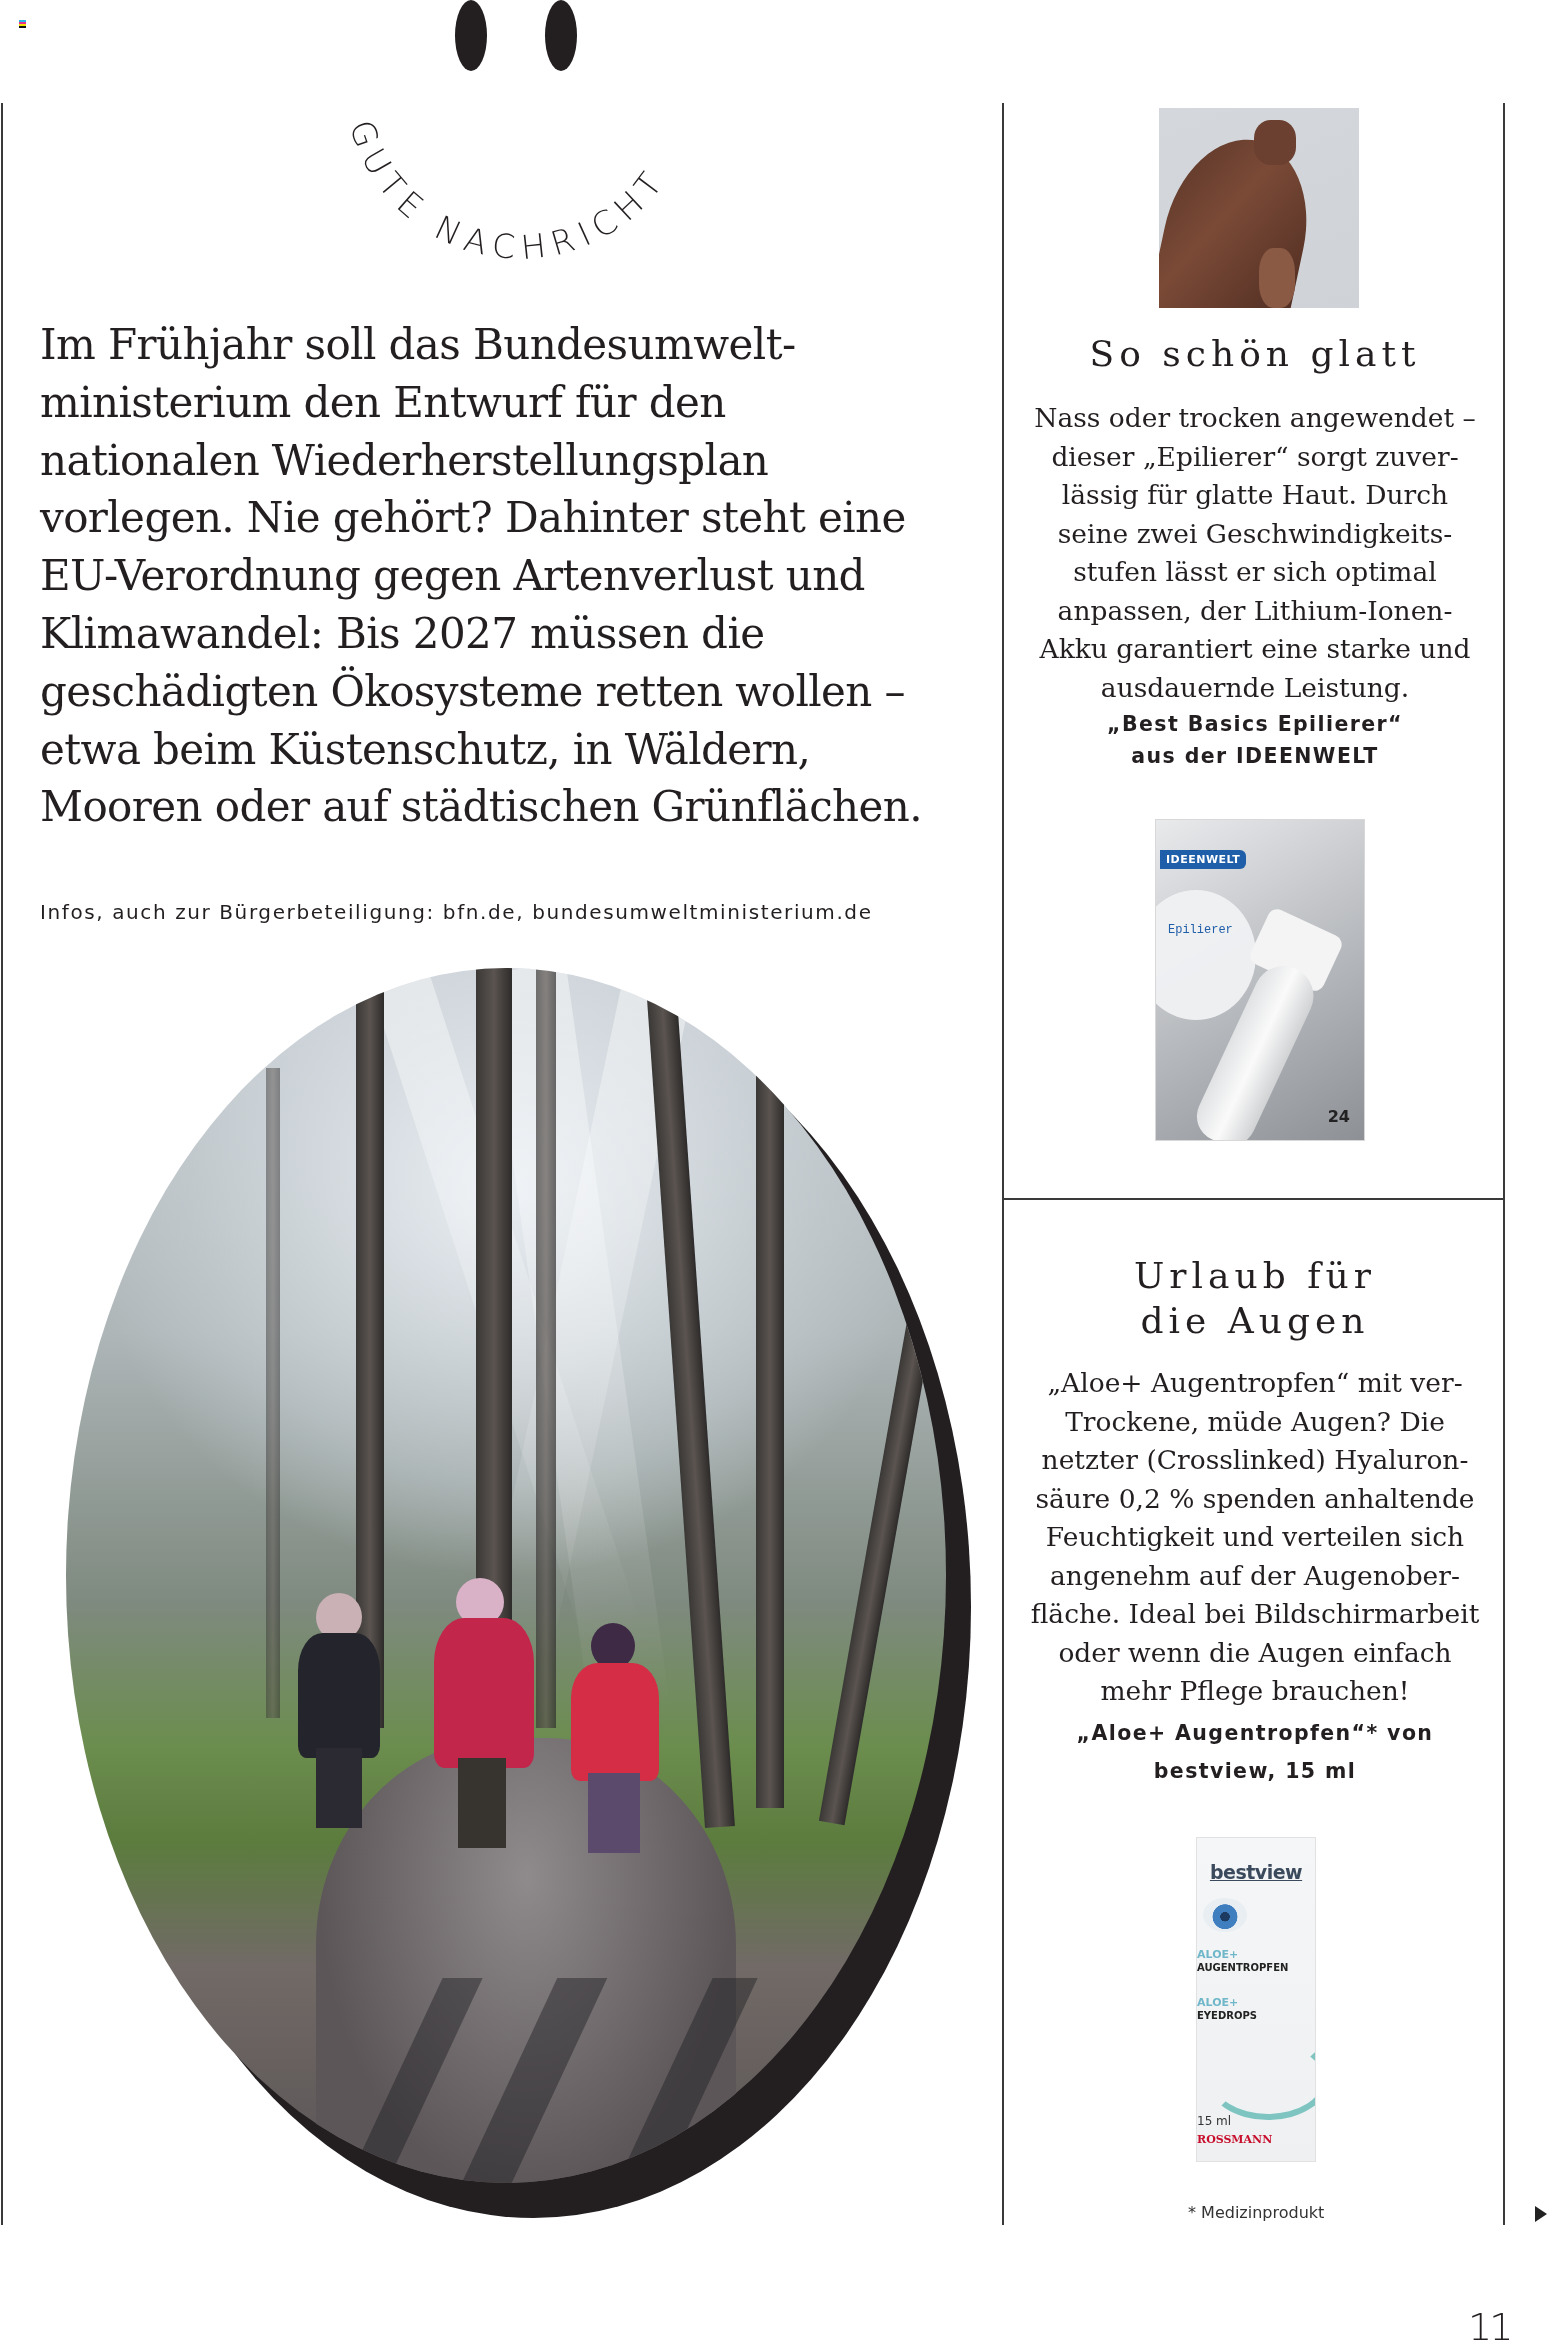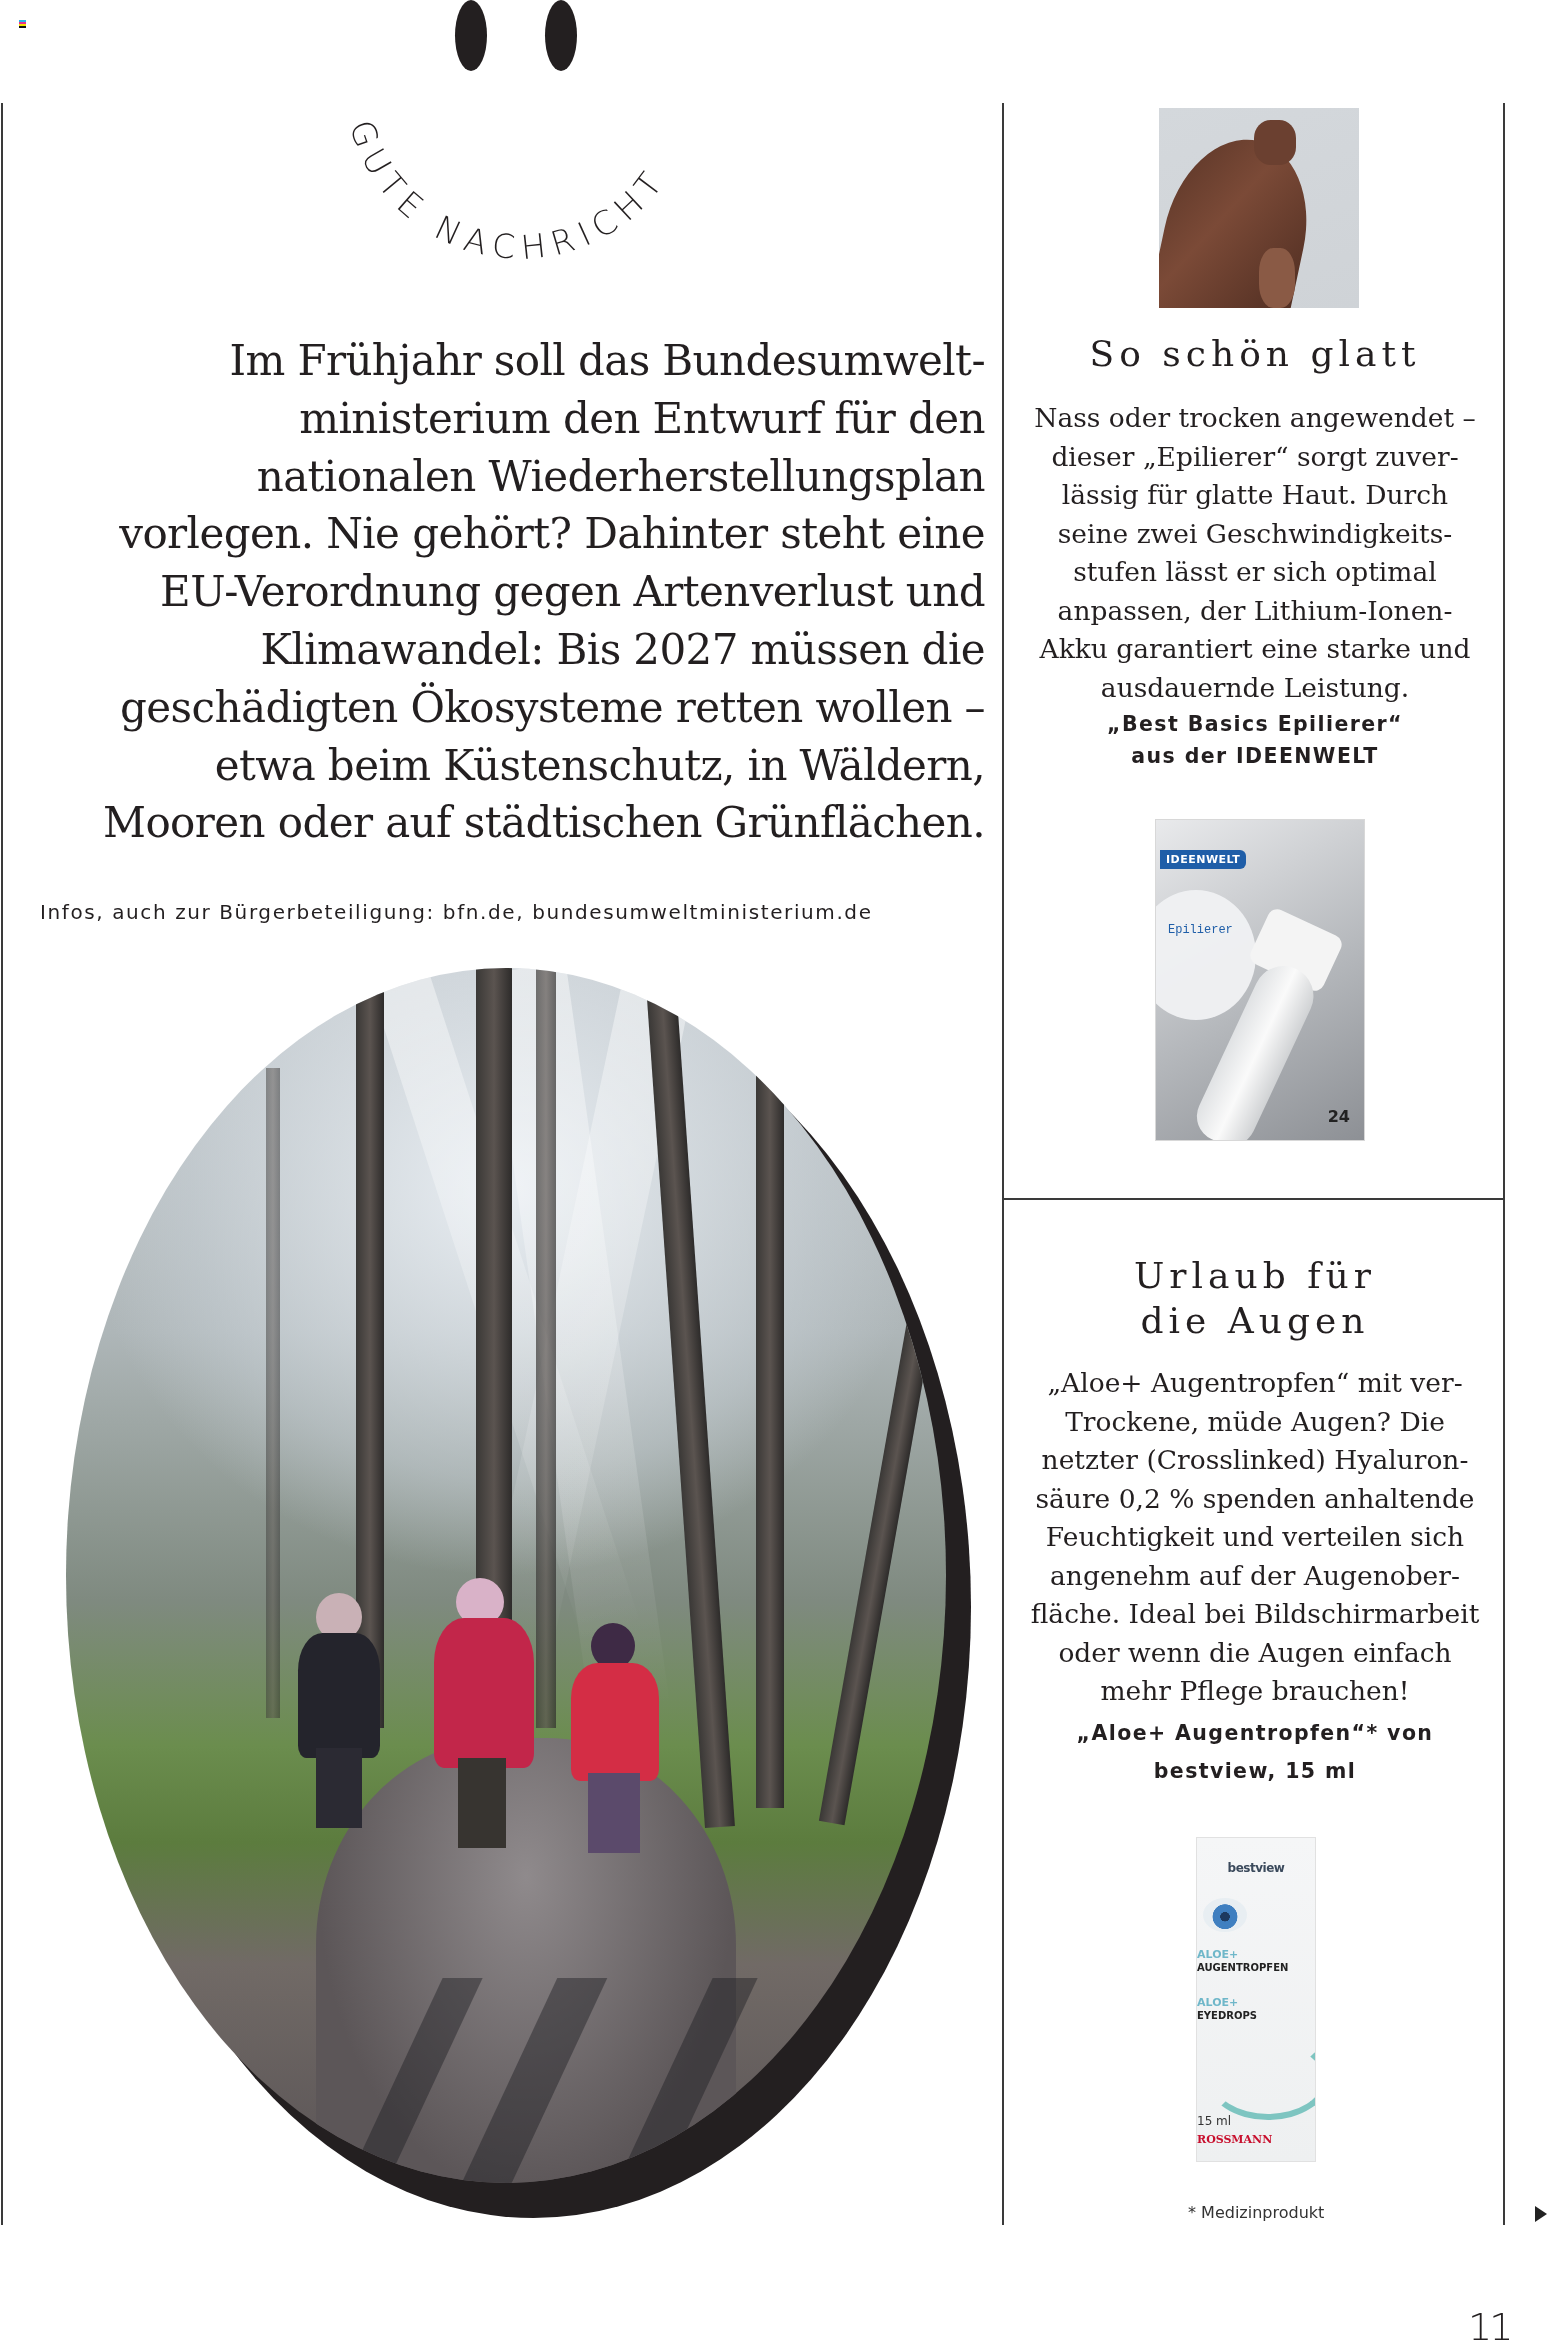--- a/index.html
+++ b/index.html
@@ -11,21 +11,21 @@
   .cmyk { left: 19px; top: 20px; width: 7px; height: 9px; }
   .cmyk span { display: block; height: 2px; }
   .eye { top: 0; width: 32px; height: 71px; background: #231f20; border-radius: 50%; }
 
   .vline { width: 2px; background: #3a3a3a; }
   .hline { height: 2px; background: #3a3a3a; }
 
   .arc-text { left: 330px; top: 115px; width: 380px; height: 170px; }
   .arc-text svg text { font-family: "DejaVu Sans", sans-serif; font-size: 33px; letter-spacing: 8px; fill: #231f20; font-weight: 300; }
 
-  .lead { left: 40px; top: 316px; width: 945px; text-align: right; font-size: 42px; line-height: 57.8px; letter-spacing: -0.6px; margin-top: 16px; }
+  .lead { left: 40px; top: 316px; width: 945px; text-align: left; font-size: 42px; line-height: 57.8px; letter-spacing: -0.6px; }
   .info { left: 40px; top: 900px; width: 945px; font-size: 20px; letter-spacing: 1.6px; }
 
   .oval-wrap { left: 66px; top: 968px; width: 905px; height: 1250px; }
   .oval-shadow { position: absolute; left: 30px; top: 28px; width: 875px; height: 1222px; border-radius: 50%; background: #231f20; }
   .oval-photo { position: absolute; left: 0; top: 0; width: 880px; height: 1215px; border-radius: 50%; overflow: hidden;
     background:
       radial-gradient(ellipse 60% 40% at 50% 18%, rgba(235,240,245,0.95), rgba(200,208,214,0.5) 60%, transparent 80%),
       linear-gradient(180deg, #c9ced2 0%, #aeb6b8 30%, #7f8a80 52%, #6b8d4e 64%, #5c7c3e 72%, #716a66 82%, #5a5456 100%);
   }
   .tree { position: absolute; background: linear-gradient(90deg, #3a3836, #5b5450, #2d2b2a); }
@@ -47,21 +47,21 @@
 
   .epil-box { left: 1155px; top: 819px; width: 208px; height: 320px; background: linear-gradient(150deg, #e9eaec, #b5b8bc 55%, #8d9095); border: 1px solid #d8d8d8; overflow: hidden; }
   .epil-brand { position: absolute; left: 4px; top: 30px; background: #1f5ea8; color: #fff; font-size: 11px; padding: 3px 6px; border-radius: 0 6px 6px 0; font-family: "DejaVu Sans", sans-serif; font-weight: bold; letter-spacing: 0.5px; }
   .epil-circle { position: absolute; left: -20px; top: 70px; width: 120px; height: 130px; border-radius: 50%; background: rgba(240,241,243,0.95); }
   .epil-name { position: absolute; left: 12px; top: 103px; color: #1f5ea8; font-size: 12px; font-family: Liberation Mono, monospace; }
   .epil-device { position: absolute; left: 70px; top: 140px; width: 60px; height: 190px; background: linear-gradient(90deg, #e0e2e4, #fafafa, #d0d2d4); border-radius: 30px 30px 25px 25px; transform: rotate(25deg); }
   .epil-head { position: absolute; left: 100px; top: 100px; width: 80px; height: 60px; background: #f4f4f4; border-radius: 10px; transform: rotate(25deg); }
   .epil-badge { position: absolute; right: 14px; bottom: 14px; font-size: 16px; font-weight: bold; color: #222; font-family: "DejaVu Sans", sans-serif; }
 
   .drops-box { left: 1196px; top: 1837px; width: 118px; height: 323px; background: linear-gradient(180deg, #f5f6f7, #eef0f1); border: 1px solid #e1e1e1; overflow: hidden; }
-  .drops-brand { position: absolute; left: 0; top: 23px; width: 100%; text-align: center; font-family: "DejaVu Sans", sans-serif; font-size: 12px; color: #3b4a5c; font-weight: bold; letter-spacing: -0.5px; }
+  .drops-brand { position: absolute; left: 0; top: 23px; width: 100%; text-align: center; font-family: "DejaVu Sans", sans-serif; font-size: 19px; color: #3b4a5c; font-weight: bold; letter-spacing: -0.5px; text-decoration: underline; }
   .drops-eye { position: absolute; left: 6px; top: 60px; width: 44px; height: 34px; border-radius: 50%; background: radial-gradient(circle at 50% 55%, #1d3a60 0 16%, #3f7fc0 17% 42%, #e8eef2 44%); }
   .drops-line { position: absolute; left: 0; width: 100%; font-family: "DejaVu Sans", sans-serif; font-weight: bold; }
   .drops-swoosh { position: absolute; left: 10px; top: 200px; width: 110px; height: 70px; border-radius: 50%; border: 6px solid #4fb3ad; border-color: transparent #4fb3ad #4fb3ad transparent; opacity: 0.7; }
 
   .footnote { left: 1188px; top: 2203px; font-family: "DejaVu Sans", sans-serif; font-size: 16px; color: #333; }
   .play-arrow { left: 1535px; top: 2206px; width: 0; height: 0; border-left: 12px solid #222; border-top: 8px solid transparent; border-bottom: 8px solid transparent; }
   .page-num { left: 1468px; top: 2305px; font-family: "DejaVu Sans", sans-serif; font-size: 38px; font-weight: 200; color: #231f20; letter-spacing: -3px; }
 </style>
 </head>
 <body>

